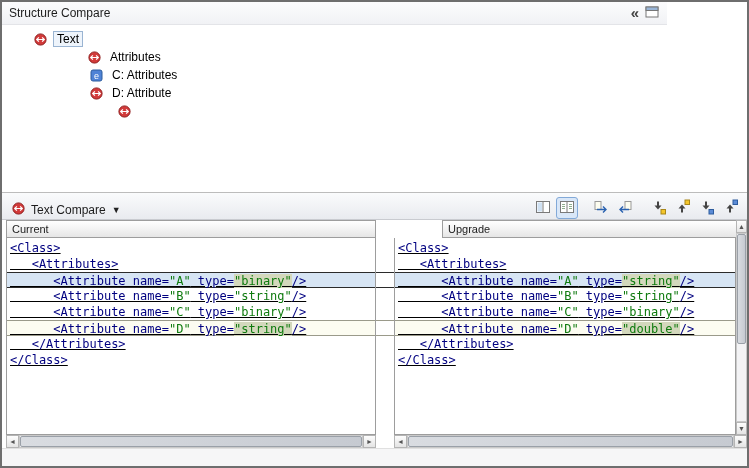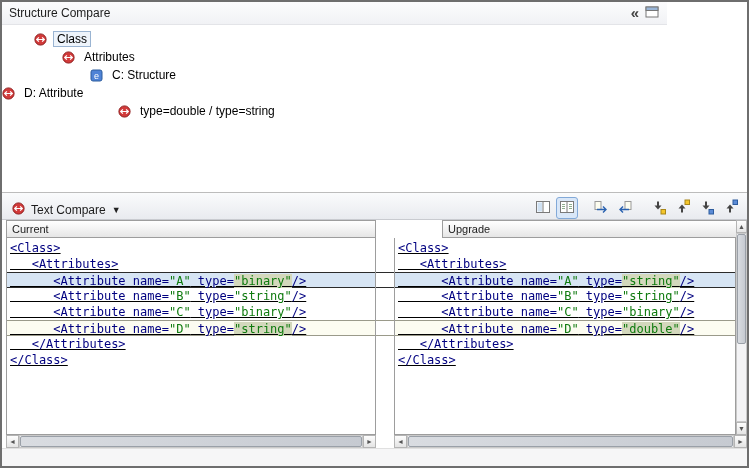--- a/index.html
+++ b/index.html
@@ -100,57 +100,56 @@
   </div>
 
   <div id="tree">
         <div class="tree-row" style="padding-left: 32px;">
           <span class="tree-icon">
             <svg width="13" height="13" viewBox="0 0 13 13">
               <circle cx="6.5" cy="6.5" r="5.6" fill="#d23a3a" stroke="#8e1d1d"></circle>
               <path d="M2.9 6.5h7.2M4.9 4.4L2.7 6.5l2.2 2.1M8.1 4.4l2.2 2.1-2.2 2.1" stroke="#fff" stroke-width="1.2" fill="none"></path>
             </svg>
           </span>
-          <span class="tree-label sel">Class</span>
-        </div>
-        <div class="tree-row" style="padding-left: 60px;">
+          <span class="tree-label sel">Text</span>
+        </div>
+        <div class="tree-row" style="padding-left: 86px;">
           <span class="tree-icon">
             <svg width="13" height="13" viewBox="0 0 13 13">
               <circle cx="6.5" cy="6.5" r="5.6" fill="#d23a3a" stroke="#8e1d1d"></circle>
               <path d="M2.9 6.5h7.2M4.9 4.4L2.7 6.5l2.2 2.1M8.1 4.4l2.2 2.1-2.2 2.1" stroke="#fff" stroke-width="1.2" fill="none"></path>
             </svg>
           </span>
           <span class="tree-label">Attributes</span>
         </div>
         <div class="tree-row" style="padding-left: 88px;">
           <span class="tree-icon">
             <svg width="13" height="13" viewBox="0 0 13 13">
               <rect x="1" y="1" width="11" height="11" rx="2" fill="#4f83d6" stroke="#2d5c9e"></rect>
               <text x="6.5" y="9.5" font-size="9" fill="#fff" text-anchor="middle" font-family="sans-serif">e</text>
             </svg>
           </span>
-          <span class="tree-label">C: Structure</span>
-        </div>
-        <div class="tree-row" style="">
+          <span class="tree-label">C: Attributes</span>
+        </div>
+        <div class="tree-row" style="padding-left: 88px;">
           <span class="tree-icon">
             <svg width="13" height="13" viewBox="0 0 13 13">
               <circle cx="6.5" cy="6.5" r="5.6" fill="#d23a3a" stroke="#8e1d1d"></circle>
               <path d="M2.9 6.5h7.2M4.9 4.4L2.7 6.5l2.2 2.1M8.1 4.4l2.2 2.1-2.2 2.1" stroke="#fff" stroke-width="1.2" fill="none"></path>
             </svg>
           </span>
           <span class="tree-label">D: Attribute</span>
         </div>
         <div class="tree-row" style="padding-left: 116px;">
           <span class="tree-icon">
             <svg width="13" height="13" viewBox="0 0 13 13">
               <circle cx="6.5" cy="6.5" r="5.6" fill="#d23a3a" stroke="#8e1d1d"></circle>
               <path d="M2.9 6.5h7.2M4.9 4.4L2.7 6.5l2.2 2.1M8.1 4.4l2.2 2.1-2.2 2.1" stroke="#fff" stroke-width="1.2" fill="none"></path>
             </svg>
           </span>
-          <span class="tree-label">type=double / type=string</span>
         </div>
       </div>
 
   <div class="tc-header">
     <button class="tc-titlebtn">
       <span>
         <svg width="13" height="13" viewBox="0 0 13 13">
               <circle cx="6.5" cy="6.5" r="5.6" fill="#d23a3a" stroke="#8e1d1d"></circle>
               <path d="M2.9 6.5h7.2M4.9 4.4L2.7 6.5l2.2 2.1M8.1 4.4l2.2 2.1-2.2 2.1" stroke="#fff" stroke-width="1.2" fill="none"></path>
             </svg>

